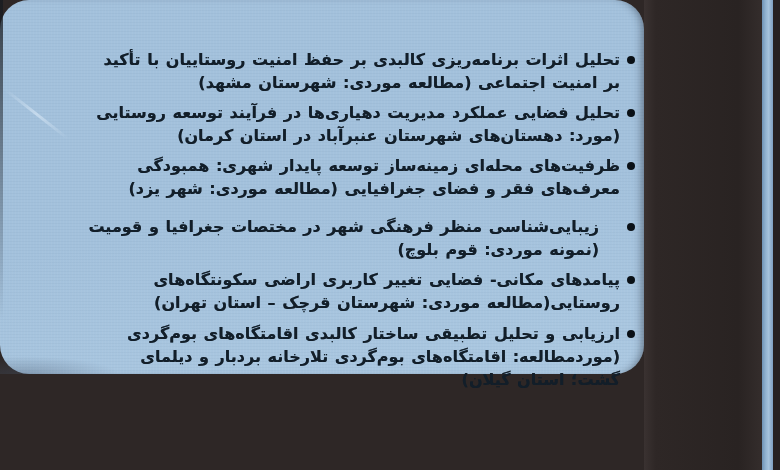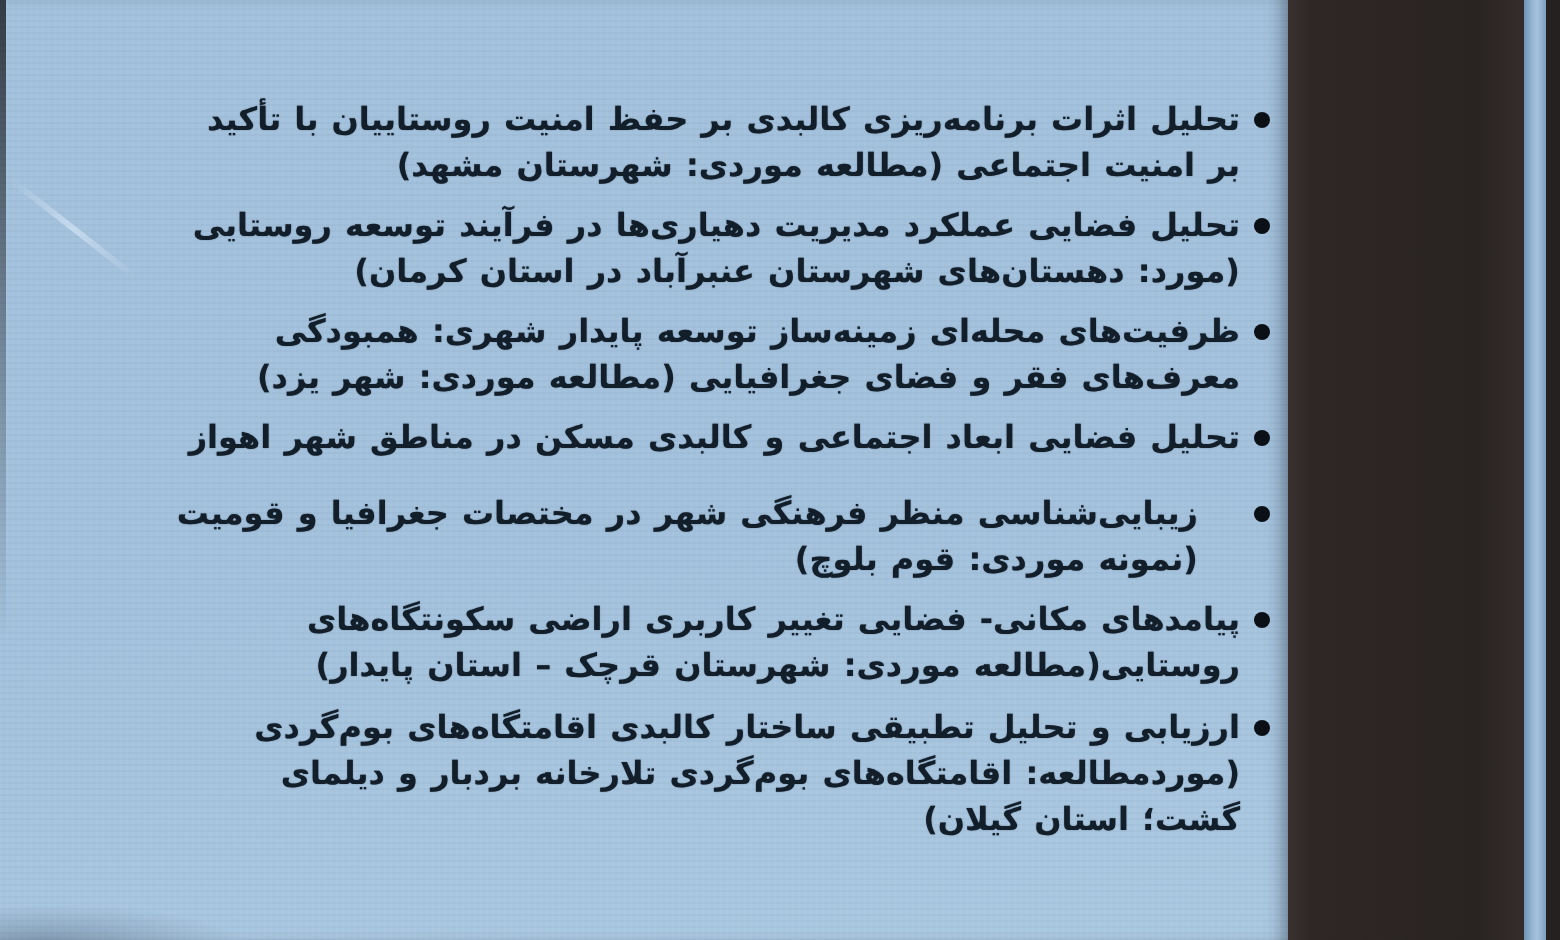--- a/index.html
+++ b/index.html
@@ -14,26 +14,27 @@
   .scan {
     position: relative;
     width: 780px;
     height: 470px;
     background: var(--band-dark, #2e2726);
   }
   
   .page {
     position: absolute;
     left: 0; top: 0;
-    width: 644px; height: 470px;
+    width: 644px; height: 374px;
     background-image:
       repeating-linear-gradient(90deg, rgba(255,255,255,0.035) 0 1px, rgba(0,0,0,0) 1px 3px),
       repeating-linear-gradient(0deg, rgba(10,40,70,0.03) 0 1px, rgba(0,0,0,0) 1px 3px),
       linear-gradient(172deg, var(--page-blue, #a3c1dc) 0%, var(--page-blue, #a3c1dc) 55%, var(--page-blue-light, #abc8e1) 100%);
     box-shadow: inset -7px 0 9px -5px rgba(15,20,30,0.45);
+    border-radius: 29px;
   }
   
   .edge-left {
     position: absolute;
     left: 0; top: 0;
     width: 3px; height: 320px;
     background: linear-gradient(to bottom, rgba(24,27,32,0.8), rgba(24,27,32,0.35) 55%, rgba(24,27,32,0));
   }
   
   .streak {
@@ -123,33 +124,29 @@
         <div class="item">
           <span class="bullet"></span>
           <span class="item-text">تحلیل فضایی عملکرد مدیریت دهیاری‌ها در فرآیند توسعه روستایی (مورد: دهستان‌های شهرستان عنبرآباد در استان کرمان)</span>
         </div>
 
         <div class="item">
           <span class="bullet"></span>
           <span class="item-text">ظرفیت‌های محله‌ای زمینه‌ساز توسعه پایدار شهری: همبودگی معرف‌های فقر و فضای جغرافیایی (مطالعه موردی: شهر یزد)</span>
         </div>
 
-        <div class="item">
-          <span class="bullet"></span>
-          <span class="item-text">تحلیل فضایی ابعاد اجتماعی و کالبدی مسکن در مناطق شهر اهواز</span>
-        </div>
 
         <div class="item" style="margin-top: 15px; gap: 28px;">
           <span class="bullet"></span>
           <span class="item-text">زیبایی‌شناسی منظر فرهنگی شهر در مختصات جغرافیا و قومیت (نمونه موردی: قوم بلوچ)</span>
         </div>
 
         <div class="item">
           <span class="bullet"></span>
-          <span class="item-text">پیامدهای مکانی- فضایی تغییر کاربری اراضی سکونتگاه‌های روستایی(مطالعه موردی: شهرستان قرچک – استان پایدار)</span>
+          <span class="item-text">پیامدهای مکانی- فضایی تغییر کاربری اراضی سکونتگاه‌های روستایی(مطالعه موردی: شهرستان قرچک – استان تهران)</span>
         </div>
 
 
         <div class="item" style="margin-top: 8px;">
           <span class="bullet"></span>
           <span class="item-text">ارزیابی و تحلیل تطبیقی ساختار کالبدی اقامتگاه‌های بوم‌گردی (موردمطالعه: اقامتگاه‌های بوم‌گردی تلارخانه بردبار و دیلمای گشت؛ استان گیلان)</span>
         </div>
       </div>
   </div>
 

